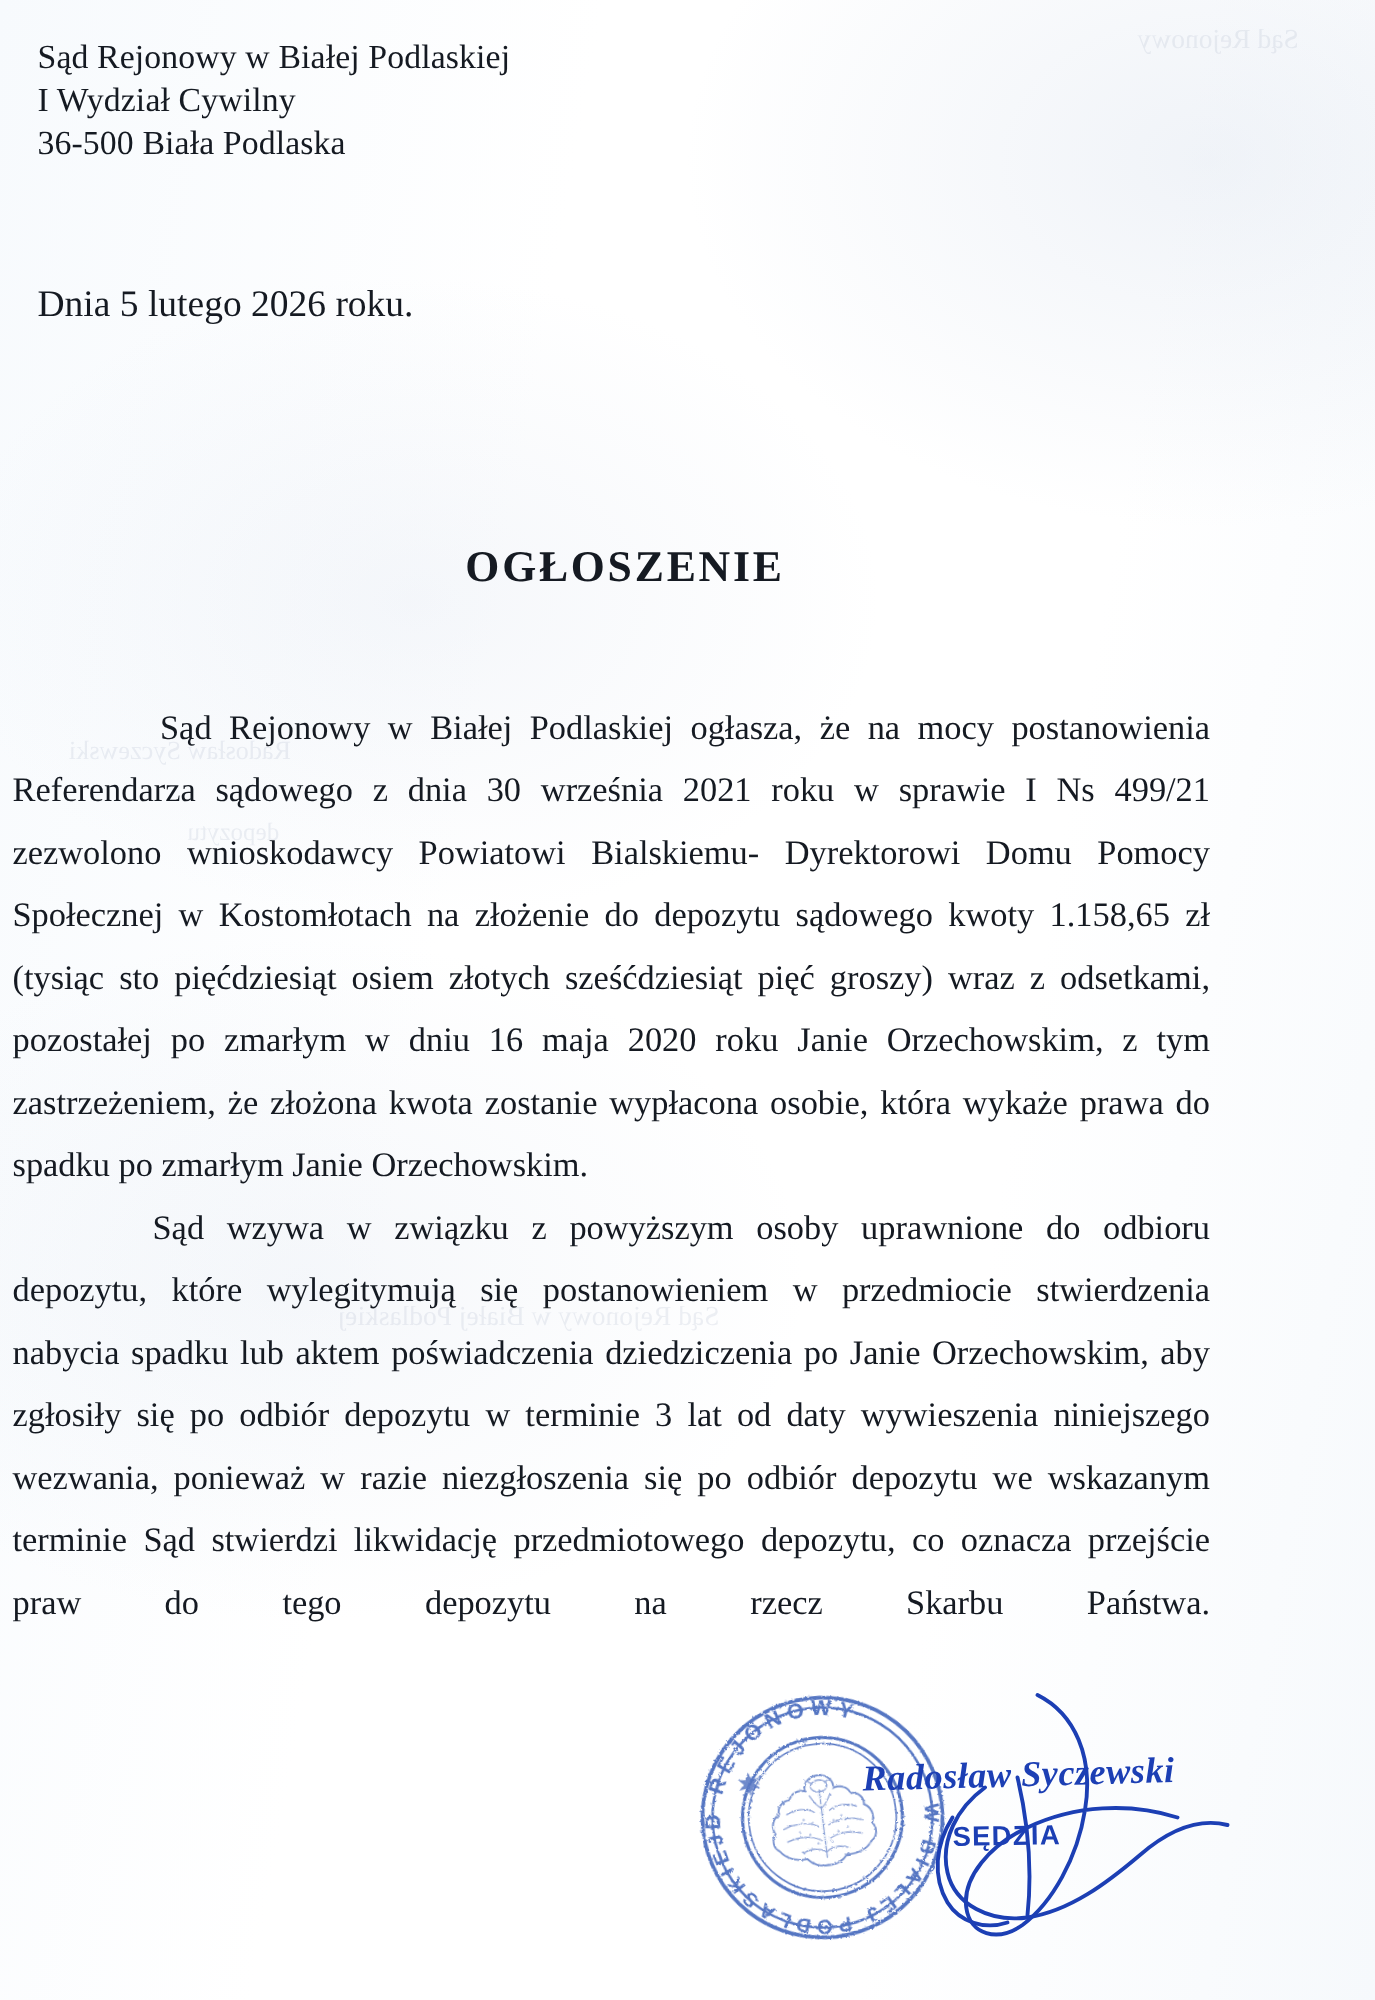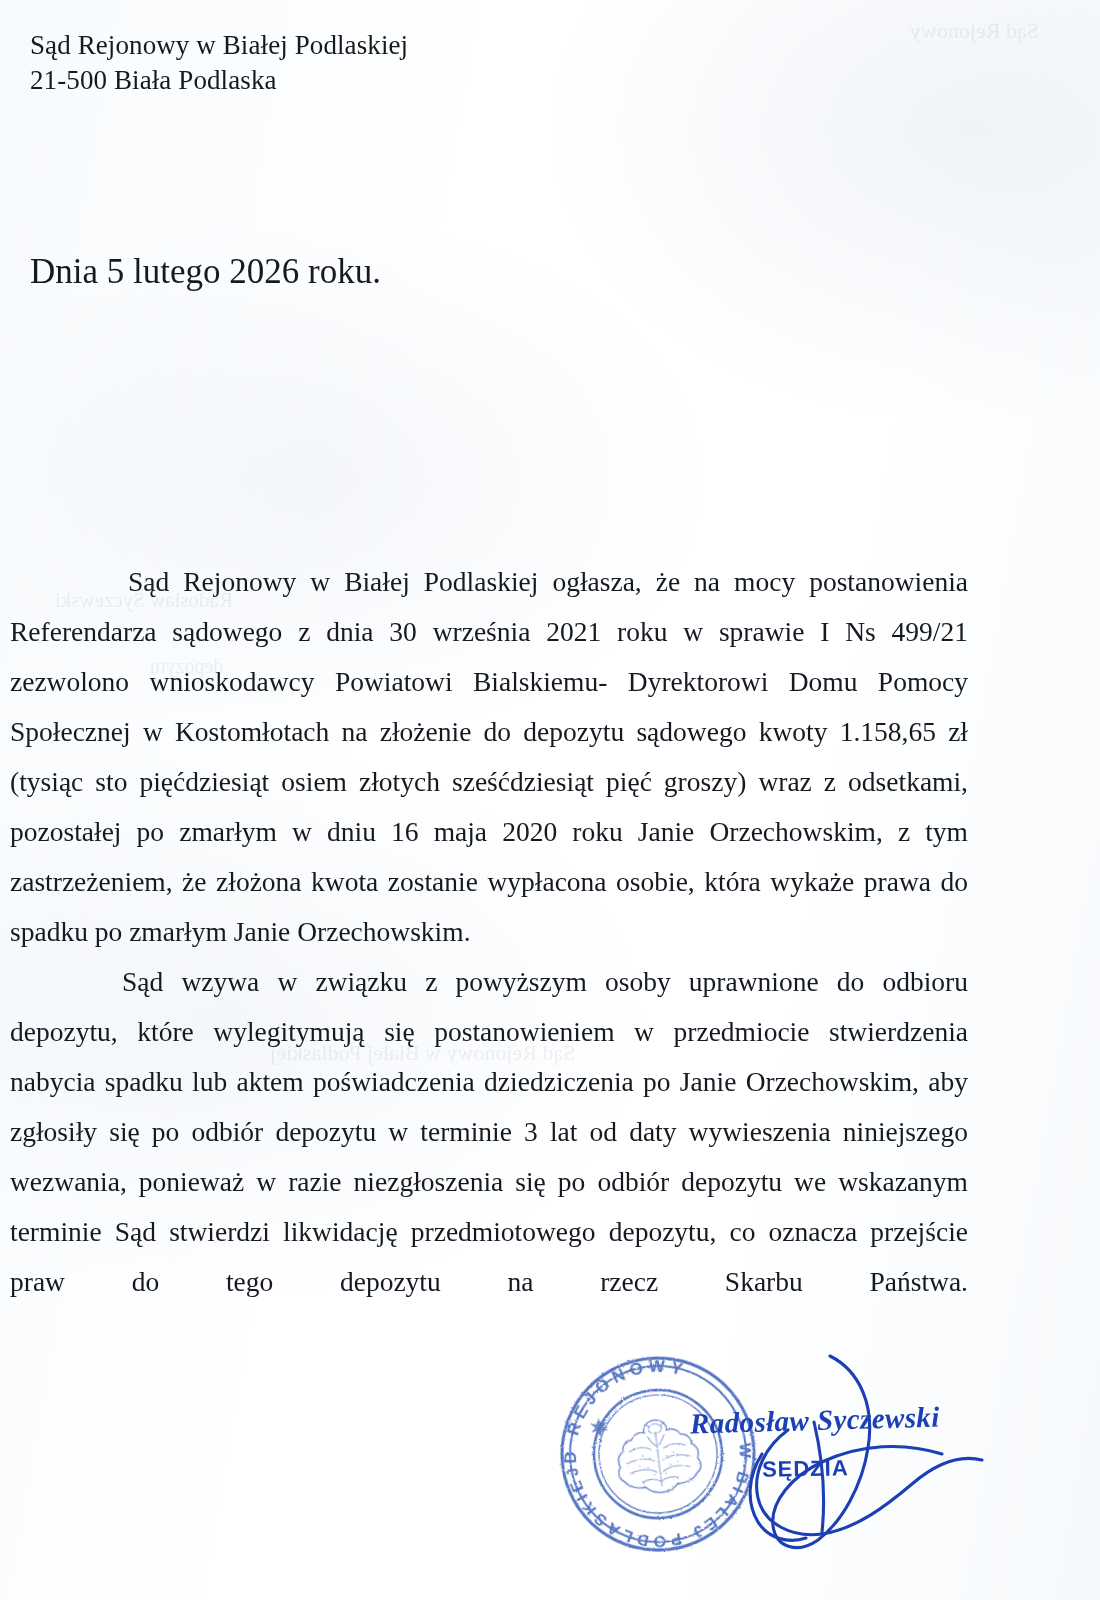--- a/index.html
+++ b/index.html
@@ -43,23 +43,22 @@
     font-size: 27px;
     line-height: 34.5px;
     letter-spacing: 0.1px;
   }
   .header div { white-space: nowrap; }
 
   .datesign {
     position: absolute;
     left: 30px;
     top: 226px;
-    font-size: 35px;
+    font-size: 30px;
     line-height: 35px;
-    margin-top: 28px;
   }
   .datesign .sygn b {
     font-weight: bold;
     letter-spacing: 0.3px;
   }
 
   .title {
     position: absolute;
     left: 0;
     right: 0;
@@ -146,27 +145,29 @@
 
   <div class="paper-tint"></div>
 
   <div class="ghost" style="left:910px; top:18px; font-size:22px; transform:scaleX(-1);">Sąd Rejonowy</div>
   <div class="ghost" style="left:55px; top:588px; font-size:21px; transform:scaleX(-1);">Radosław Syczewski</div>
   <div class="ghost" style="left:150px; top:655px; font-size:20px; transform:scaleX(-1);">depozytu</div>
   <div class="ghost" style="left:270px; top:1040px; font-size:22px; transform:scaleX(-1);">Sąd Rejonowy w Białej Podlaskiej</div>
 
   <div class="header">
     <div>Sąd Rejonowy w Białej Podlaskiej</div>
-    <div>21-500 Biała Podlaska</div>
+    <div>I Wydział Cywilny</div>
+    <div>36-500 Biała Podlaska</div>
   </div>
 
   <div class="datesign">
     <div>Dnia 5 lutego 2026 roku.</div>
   </div>
 
+  <div class="title">OGŁOSZENIE</div>
 
   <div class="body">
     <p class="p1">Sąd Rejonowy w Białej Podlaskiej ogłasza, że na mocy postanowienia Referendarza sądowego z dnia 30 września 2021 roku w sprawie I Ns 499/21 zezwolono wnioskodawcy Powiatowi Bialskiemu- Dyrektorowi Domu Pomocy Społecznej w Kostomłotach  na złożenie do depozytu sądowego kwoty 1.158,65 zł (tysiąc sto pięćdziesiąt osiem złotych sześćdziesiąt pięć groszy) wraz z odsetkami, pozostałej po zmarłym w dniu 16 maja 2020 roku Janie Orzechowskim, z tym zastrzeżeniem, że złożona kwota zostanie wypłacona osobie, która wykaże prawa do spadku po zmarłym Janie Orzechowskim.</p>
     <p class="p2">Sąd wzywa w związku z powyższym osoby uprawnione do odbioru depozytu, które wylegitymują się postanowieniem w przedmiocie stwierdzenia nabycia spadku lub aktem poświadczenia dziedziczenia po Janie Orzechowskim, aby zgłosiły się po odbiór depozytu w terminie 3 lat od daty wywieszenia niniejszego wezwania, ponieważ w razie niezgłoszenia się po odbiór depozytu we wskazanym terminie Sąd stwierdzi likwidację przedmiotowego depozytu, co oznacza przejście praw do tego depozytu na rzecz Skarbu Państwa.</p>
   </div>
 
   <div class="sigblock">
 
     <svg class="seal" viewBox="0 0 212 212">
       <defs>

